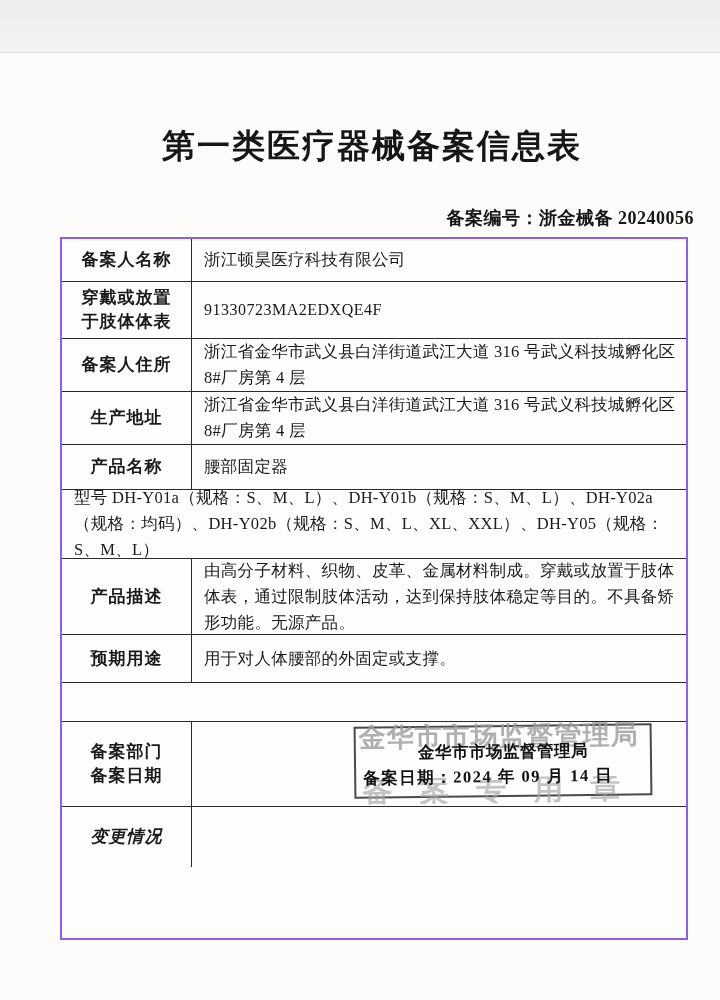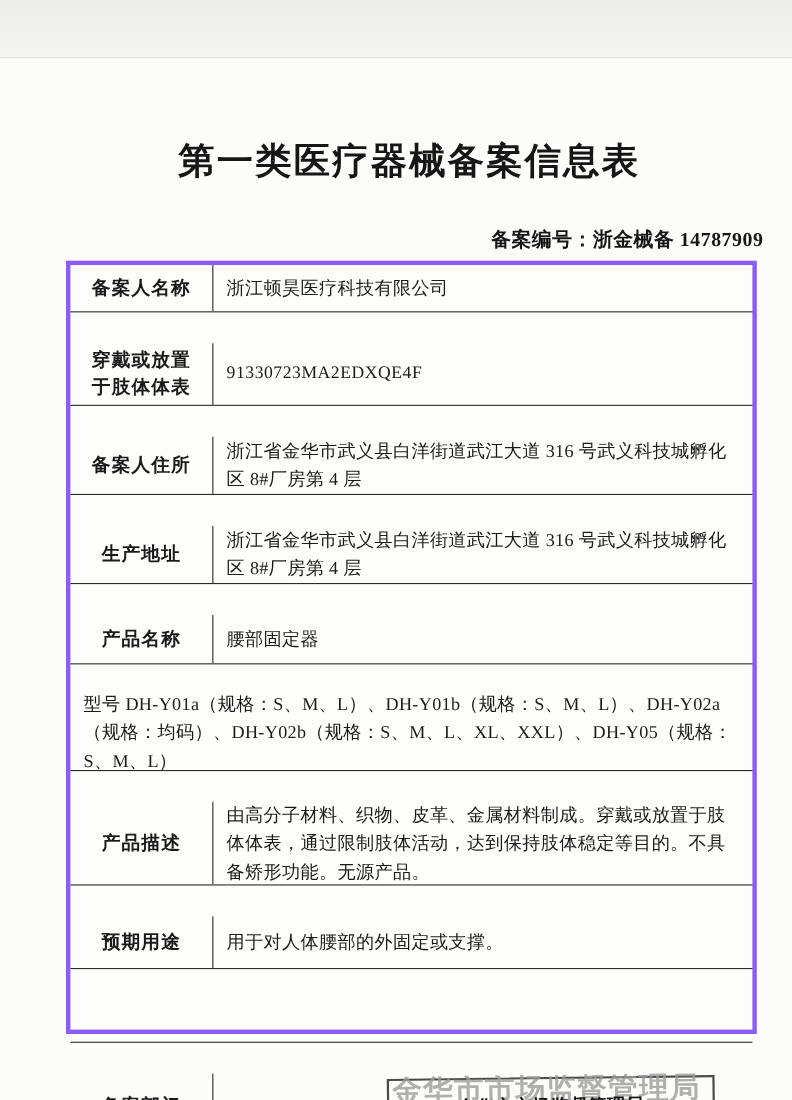--- a/index.html
+++ b/index.html
@@ -31,25 +31,24 @@
   }
   .filing-no{
     position:absolute;top:206px;right:26px;
     font-size:18px;
     font-weight:600;
     letter-spacing:0.5px;
     color:#161616;
   }
   .reg-table{
     position:absolute;left:60px;top:237px;width:628px;height:703px;
-    border:4px solid #8b5cf6;
+    border:2px solid #8b5cf6;
     box-sizing:border-box;
     display:flex;flex-direction:column;
     background:#fdfdfc;
-    gap:28px;
   }
   .row{
     display:flex;flex-direction:row;
     border-bottom:1.5px solid #2b2b2b;
     box-sizing:border-box;
     flex:0 0 auto;
   }
   .row:last-child{border-bottom:none;font-style:italic;}
   .label-cell{
     width:130px;flex:0 0 130px;
@@ -130,21 +129,21 @@
 </style>
 </head>
 <body>
 
 <div class="scan-page">
 
   <div class="top-band"></div>
 
   <div class="doc-title">第一类医疗器械备案信息表</div>
 
-  <div class="filing-no">备案编号：浙金械备 14787909</div>
+  <div class="filing-no">备案编号：浙金械备 20240056</div>
 
   <div class="reg-table">
 
     <div class="row" style="height:43px">
       <div class="label-cell">备案人名称</div>
       <div class="value-cell">浙江顿昊医疗科技有限公司</div>
     </div>
 
     <div class="row" style="height:57px">
       <div class="label-cell">穿戴或放置于肢体体表</div>

